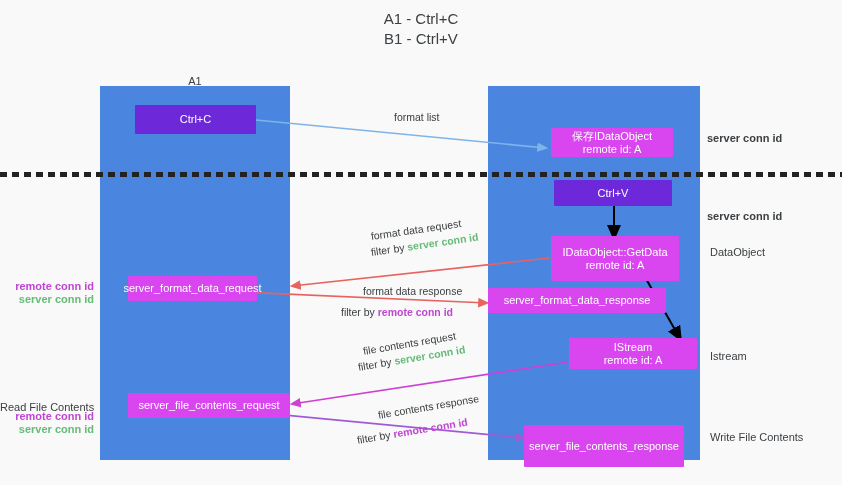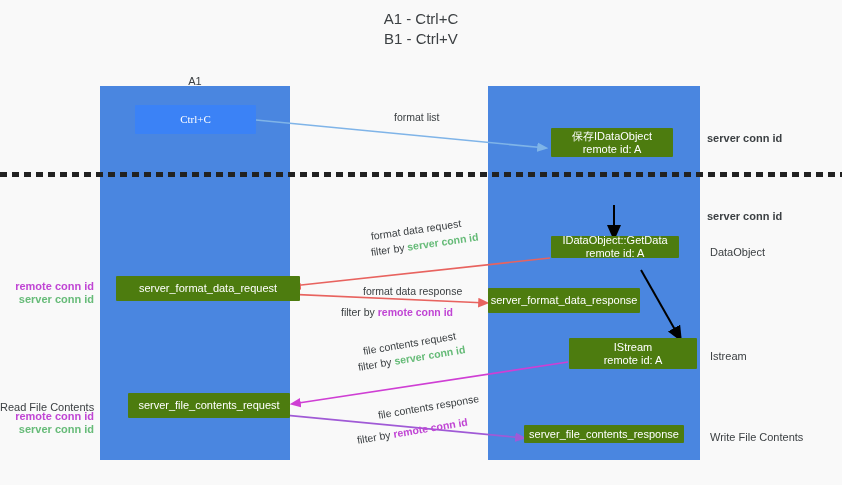--- a/index.html
+++ b/index.html
@@ -28,23 +28,23 @@
   
   .lane{position:absolute;background:#4a86e0;}
 
   
   .box{
     position:absolute;box-sizing:border-box;
     display:flex;flex-direction:column;align-items:center;justify-content:center;
     color:#ffffff;font-size:11px;line-height:13px;text-align:center;
     border-radius:1px;
   }
-  .box.green{background:#3b82f6;font-family:Liberation Serif, serif;}
+  .box.green{background:#6d28d9;}
   .box.orange{background:#fbb council;}
-  .box.orange{background:#4d7c0f;}
+  .box.orange{background:#d946ef;}
 
   
   .lbl{position:absolute;font-size:10.5px;line-height:13px;color:#3c4043;white-space:nowrap;}
   .green-t{color:#66bb78;font-weight:bold;}
   .purple-t{color:#c045d4;font-weight:bold;}
   .dark-t{color:#3c4043;}
   .rot-a{transform:rotate(-8.2deg);transform-origin:left top;}
   .rot-b{transform:rotate(-9.5deg);transform-origin:left top;}
 
   .right-lbl{position:absolute;font-size:11px;line-height:13px;color:#3c4043;white-space:nowrap;}
@@ -112,44 +112,47 @@
 
   <div class="box green" style="left:135px;top:105px;width:121px;height:29px;">
     <span>Ctrl+C</span>
   </div>
 
   <div class="box orange" style="left:551px;top:128px;width:122px;height:29px;">
     <span>保存IDataObject</span>
     <span>remote id: A</span>
   </div>
 
+  <div class="box green" style="left:554px;top:180px;width:118px;height:26px;">
+    <span>Ctrl+V</span>
+  </div>
 
-  <div class="box orange" style="left:551px;top:236px;width:128px;height:22px;">
+  <div class="box orange" style="left:551px;top:236px;width:128px;height:45px;">
     <span>IDataObject::GetData</span>
     <span>remote id: A</span>
   </div>
 
   <div class="box orange" style="left:569px;top:338px;width:128px;height:31px;">
     <span>IStream</span>
     <span>remote id: A</span>
   </div>
 
-  <div class="box orange" style="left:116px;top:276px;width:184px;height:25px;justify-content:center;">
+  <div class="box orange" style="left:128px;top:276px;width:129px;height:25px;justify-content:center;">
     <span>server_format_data_request</span>
   </div>
 
-  <div class="box orange" style="left:488px;top:288px;width:152px;height:25px;">
+  <div class="box orange" style="left:488px;top:288px;width:178px;height:25px;">
     <span>server_format_data_response</span>
   </div>
 
   <div class="box orange" style="left:128px;top:393px;width:162px;height:25px;">
     <span>server_file_contents_request</span>
   </div>
 
-  <div class="box orange" style="left:524px;top:425px;width:160px;height:18px;">
+  <div class="box orange" style="left:524px;top:425px;width:160px;height:42px;">
     <span>server_file_contents_response</span>
   </div>
 
   <div class="lbl" style="left:375px;top:111px;margin-left:19px;">format list</div>
 
   <div class="lbl rot-a" style="left:370px;top:230px;">format data request</div>
   <div class="lbl rot-a" style="left:370px;top:246px;">
     <span class="dark-t">filter by </span><span class="green-t">server conn id</span>
   </div>
 

